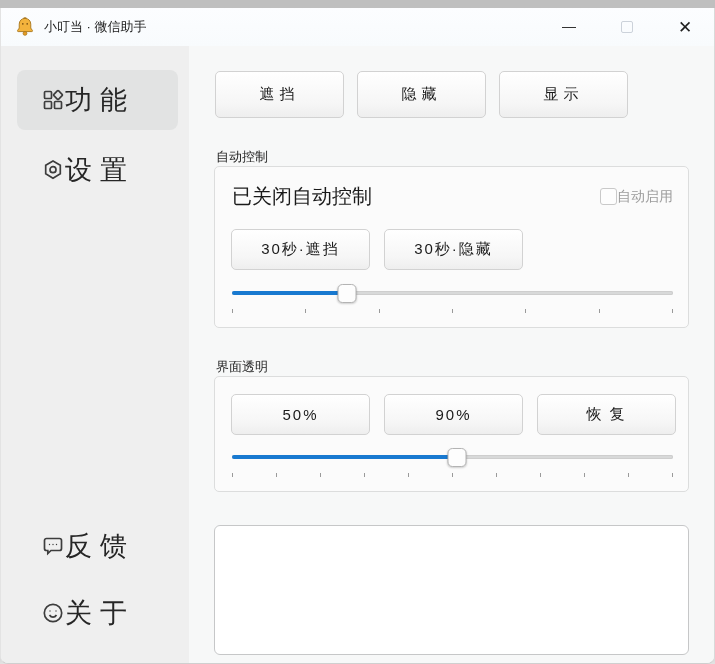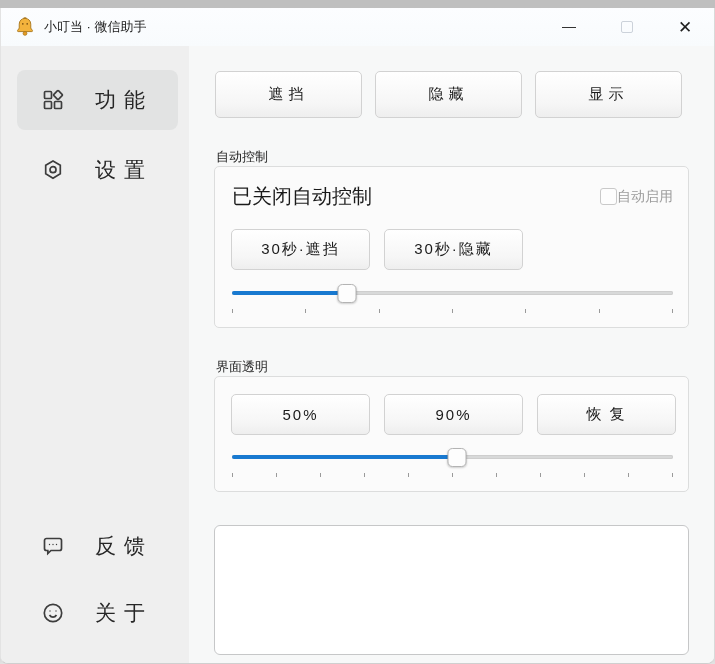--- a/index.html
+++ b/index.html
@@ -29,32 +29,32 @@
   .glyph-min { width:14px; height:0; border-top:1.6px solid #333; }
   .glyph-max { width:12px; height:12px; border:1.4px solid #ccd2da; border-radius:2px; }
   .glyph-close { font-size:17px; color:#1f1f1f; line-height:1; font-family:"DejaVu Sans",sans-serif; }
 
   
   .sidebar { position:absolute; top:38px; left:0; width:188px; bottom:0; background:#efefef; }
   .side-item { position:absolute; left:16px; width:161px; height:60px;
     display:flex; align-items:center; border-radius:8px; cursor:pointer; color:#262626; }
   .side-item.active { background:#e2e3e3; }
   .side-item .s-icon { width:24px; height:24px; margin-left:24px; flex:0 0 24px; }
-  .side-item .s-label { margin-left:30px; font-size:21px; letter-spacing:8px; white-space:nowrap; }
+  .side-item .s-label { margin-left:0; font-size:27px; letter-spacing:8px; white-space:nowrap; }
   .s-icon svg { width:24px; height:24px; display:block; stroke:#3d3d3d; fill:none; stroke-width:1.7; }
 
   
   .content { position:absolute; top:38px; left:188px; right:0; bottom:0; background:#f7f8f8; }
 
   .btn { background:linear-gradient(#ffffff,#f6f6f6 70%,#eeeeee); border:1px solid #d2d2d2;
     border-radius:5px; font-size:15px; color:#1a1a1a; letter-spacing:2px; cursor:pointer;
     font-family:inherit; }
 
   .top-row { position:absolute; top:25px; left:26px; display:flex; gap:13px; }
-  .top-row .btn { width:147px; height:47px; letter-spacing:5px; }
+  .top-row .btn { width:129px; height:47px; letter-spacing:5px; }
 
   .group-label { position:absolute; left:27px; font-size:13px; color:#1f1f1f; }
   .lbl-auto { top:102px; }
   .lbl-trans { top:312px; }
 
   .groupbox { position:absolute; left:25px; width:475px; background:#fbfbfb;
     border:1px solid #dcdddd; border-radius:5px; }
   .gb-auto  { top:120px; height:162px; }
   .gb-trans { top:330px; height:116px; }
 

